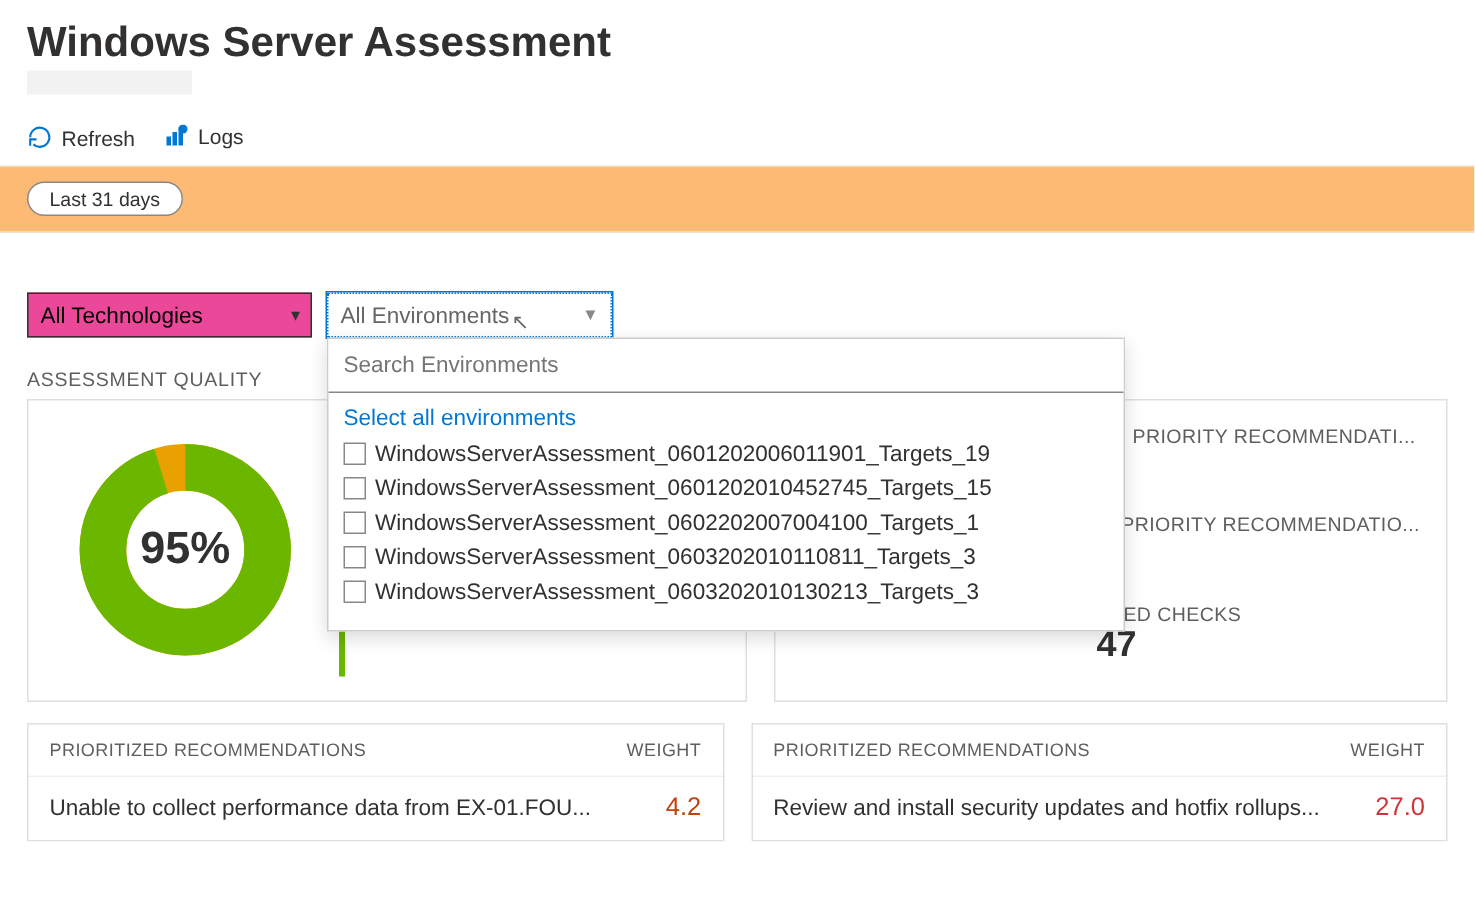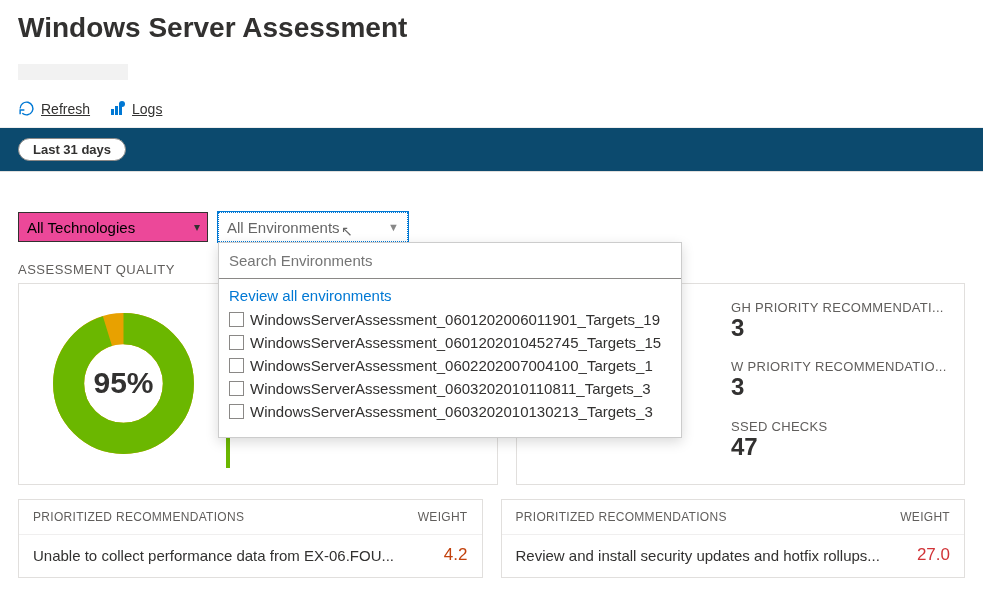--- a/index.html
+++ b/index.html
@@ -8,55 +8,53 @@
     padding: 0;
     font-family: "Segoe UI", Arial, sans-serif;
     font-size: 14px;
     color: #323130;
     background: #fff;
     width: 983px;
   }
   .page-title {
     font-size: 28px;
     font-weight: 600;
-    margin: 12px 0 20px 18px;
+    margin: 12px 0 3px 18px;
     color: #323130;
   }
   .subtitle-placeholder {
     width: 110px;
     height: 16px;
     background: #f2f2f2;
     margin: 0 0 14px 18px;
   }
   .toolbar {
     display: flex;
     gap: 20px;
-    align-items: flex-end;
+    align-items: flex-start;
     padding: 6px 0 10px 18px;
     border-bottom: 1px solid #eee;
-    text-decoration: underline;
   }
   .toolbar-btn {
     display: flex;
     align-items: center;
     gap: 6px;
     color: #323130;
     cursor: pointer;
     font-size: 14px;
   }
   .refresh-icon svg { display:block; }
   .logs-icon {
     width: 16px; height: 16px;
     display:inline-flex; align-items:center; justify-content:center;
   }
   .filter-bar {
-    background: #0c4a6e;
+    background: #fdba74;
     padding: 10px 18px;
     border-bottom: 1px solid #e1dfdd;
-    font-weight: bold;
   }
   .pill {
     display:inline-block;
     border: 1px solid #8a8886;
     border-radius: 14px;
     padding: 3px 14px;
     font-size: 13px;
     background: #fff;
     cursor: pointer;
   }
@@ -106,21 +104,21 @@
     position:absolute;
     left: 122px;
     top: 10px;
     font-size:14px;
     pointer-events:none;
   }
   .dropdown {
     position:absolute;
     left: 218px;
     top: 70px;
-    width: 464px;
+    width: 532px;
     background:#fff;
     border: 1px solid #ccc;
     box-shadow: 0 4px 12px rgba(0,0,0,0.15);
     z-index: 10;
   }
   .dropdown-search {
     width: 100%;
     border: none;
     border-bottom: 1px solid #8a8886;
     height: 36px;
@@ -293,21 +291,21 @@
   </span>
 
   <div class="env-combo">
     <span>All Environments</span>
     <span class="tri">▼</span>
     <span class="cursor-img">↖</span>
   </div>
 
   <div class="dropdown">
     <input class="dropdown-search" placeholder="Search Environments" style="">
-    <div class="dropdown-selectall">Review all environments</div>
+    <div class="dropdown-selectall">Select all environments</div>
     <div class="dropdown-list" id="env-list">
         <div class="env-item">
           <span class="env-check"></span>
           <span>WindowsServerAssessment_0601202006011901_Targets_19</span>
         </div>
         <div class="env-item">
           <span class="env-check"></span>
           <span>WindowsServerAssessment_0601202010452745_Targets_15</span>
         </div>
         <div class="env-item">
@@ -363,21 +361,21 @@
   </div>
 </div>
 
 <div class="rec-row">
   <div class="rec-card">
     <div class="rec-header">
       <span>PRIORITIZED RECOMMENDATIONS</span>
       <span>WEIGHT</span>
     </div>
     <div class="rec-body">
-      <span>Unable to collect performance data from EX-06.FOU...</span>
+      <span>Unable to collect performance data from EX-01.FOU...</span>
       <span class="weight-yellow">4.2</span>
     </div>
   </div>
   <div class="rec-card">
     <div class="rec-header">
       <span>PRIORITIZED RECOMMENDATIONS</span>
       <span>WEIGHT</span>
     </div>
     <div class="rec-body">
       <span>Review and install security updates and hotfix rollups...</span>

